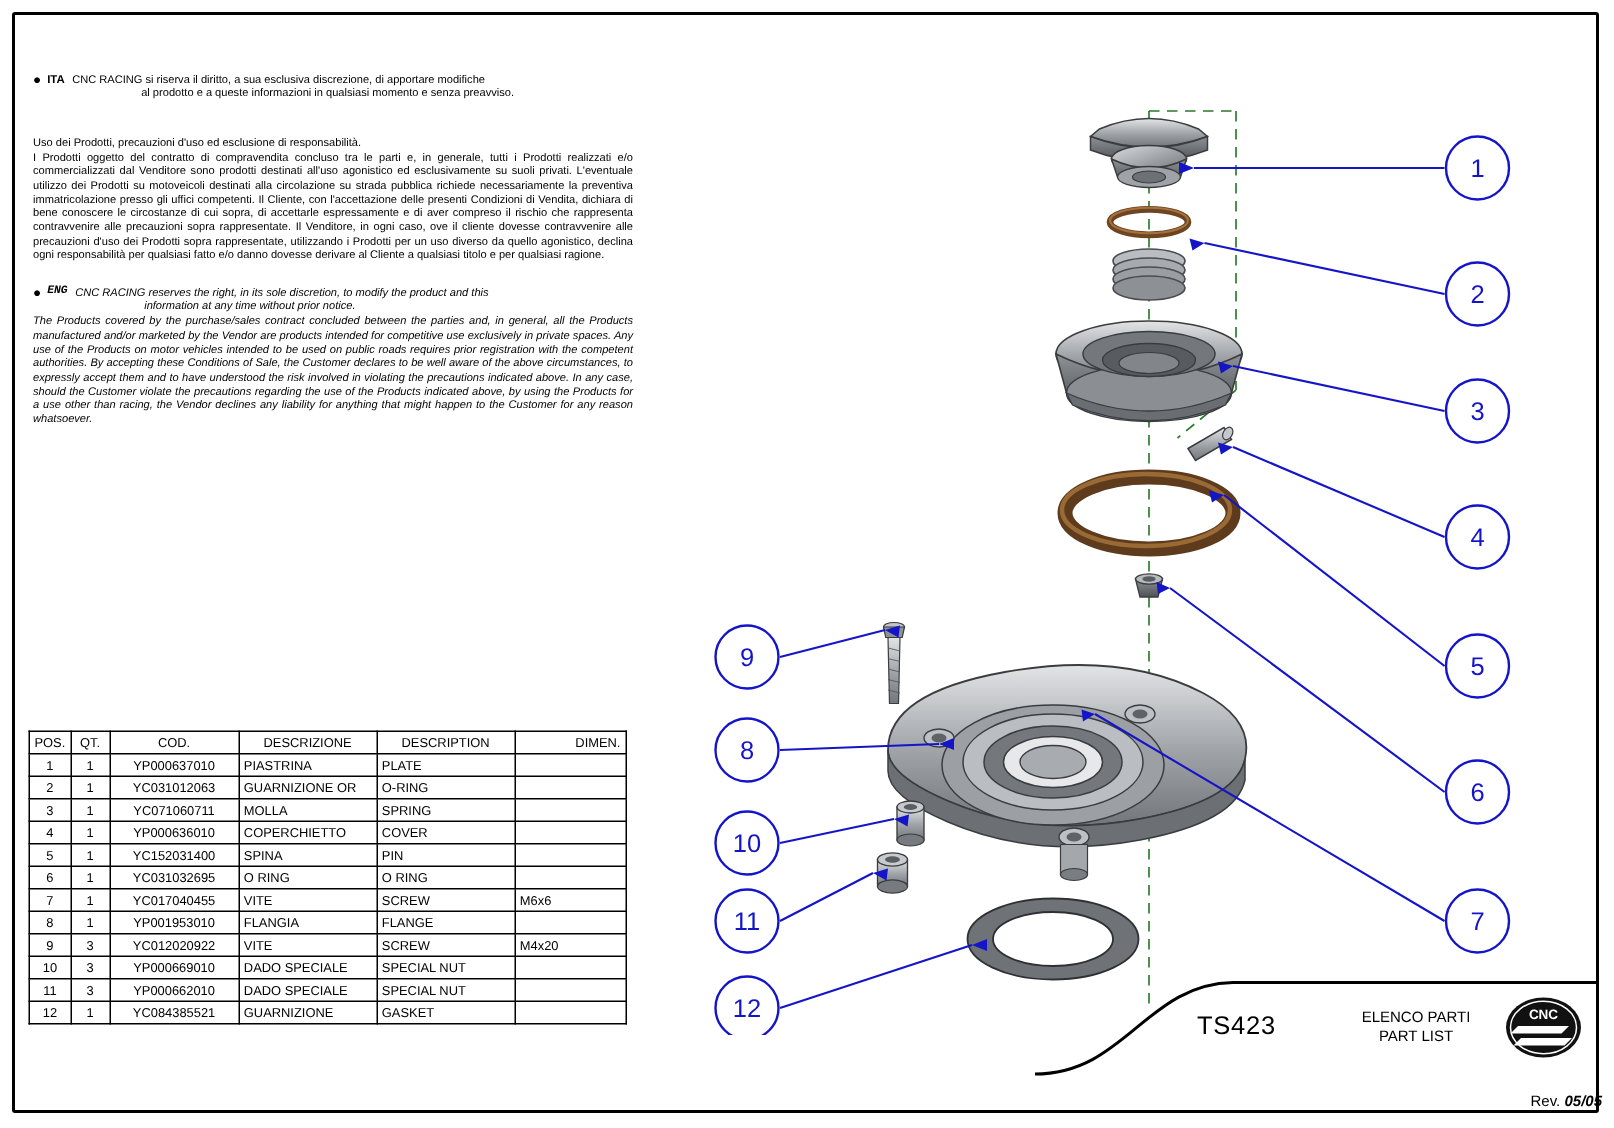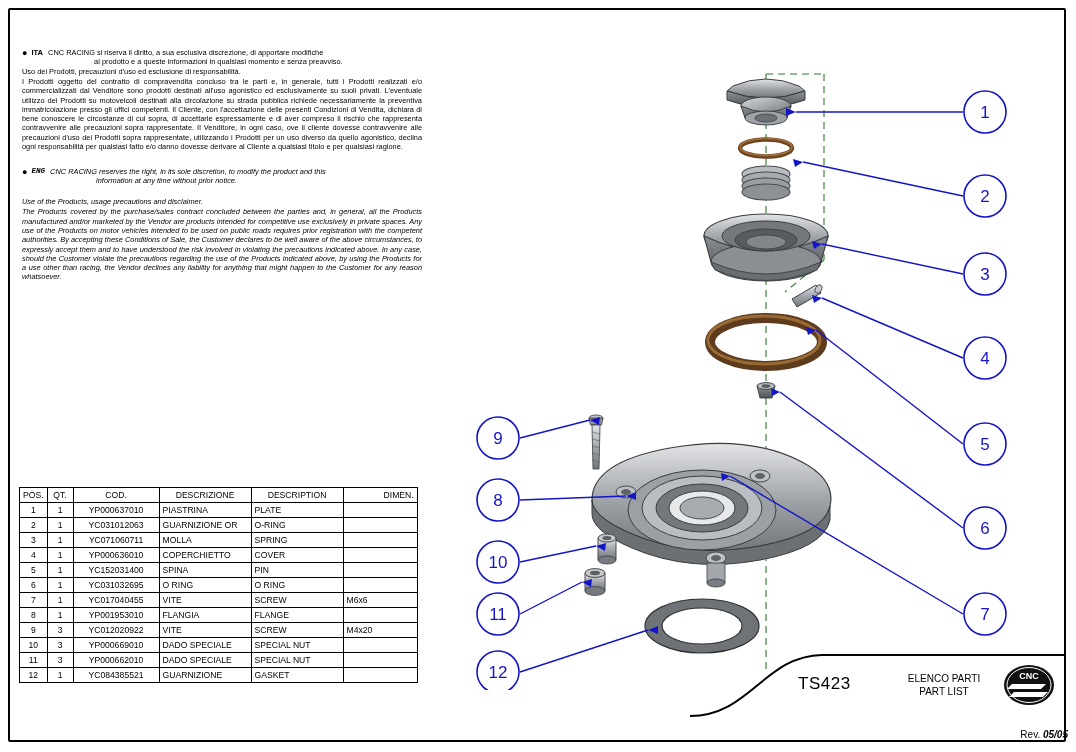--- a/index.html
+++ b/index.html
@@ -58,33 +58,32 @@
 
     <div class="bullet-row">
       <span class="bullet">●</span>
       <span class="lang lang-ita">ITA</span>
       <span class="headline-it">
         <span>CNC RACING si riserva il diritto, a sua esclusiva discrezione, di apportare modifiche</span><br>
         <span class="indent" style="display:inline-block;">al prodotto e a queste informazioni in qualsiasi momento e senza preavviso.</span>
       </span>
     </div>
 
-    <div class="sub-head" style="font-style:normal;margin-top:1px;">Uso dei Prodotti, precauzioni d'uso ed esclusione di responsabilità.</div>
+    <div class="sub-head" style="font-style:normal;margin-top:24px;">Uso dei Prodotti, precauzioni d'uso ed esclusione di responsabilità.</div>
     <div class="blockpara it" style="margin-top:1px;">I Prodotti oggetto del contratto di compravendita concluso tra le parti e, in generale, tutti i Prodotti realizzati e/o commercializzati dal Venditore sono prodotti destinati all'uso agonistico ed esclusivamente su suoli privati. L'eventuale utilizzo dei Prodotti su motoveicoli destinati alla circolazione su strada pubblica richiede necessariamente la preventiva immatricolazione presso gli uffici competenti. Il Cliente, con l'accettazione delle presenti Condizioni di Vendita, dichiara di bene conoscere le circostanze di cui sopra, di accettarle espressamente e di aver compreso il rischio che rappresenta contravvenire alle precauzioni sopra rappresentate. Il Venditore, in ogni caso, ove il cliente dovesse contravvenire alle precauzioni d'uso dei Prodotti sopra rappresentate, utilizzando i Prodotti per un uso diverso da quello agonistico, declina ogni responsabilità per qualsiasi fatto e/o danno dovesse derivare al Cliente a qualsiasi titolo e per qualsiasi ragione.</div>
 
     <div class="bullet-row" style="margin-top:16px;">
       <span class="bullet">●</span>
       <span class="lang lang-eng">ENG</span>
       <span class="headline italic">
         <span>CNC RACING reserves the right, in its sole discretion, to modify the product and this</span><br>
         <span class="indent" style="display:inline-block;">information at any time without prior notice.</span>
       </span>
     </div>
 
-    <div class="sub-head">Use of the Products, usage precautions and disclaimer.</div>
     <div class="blockpara italic" style="margin-top:1px;">The Products covered by the purchase/sales contract concluded between the parties and, in general, all the Products manufactured and/or marketed by the Vendor are products intended for competitive use exclusively in private spaces. Any use of the Products on motor vehicles intended to be used on public roads requires prior registration with the competent authorities. By accepting these Conditions of Sale, the Customer declares to be well aware of the above circumstances, to expressly accept them and to have understood the risk involved in violating the precautions indicated above. In any case, should the Customer violate the precautions regarding the use of the Products indicated above, by using the Products for a use other than racing, the Vendor declines any liability for anything that might happen to the Customer for any reason whatsoever.</div>
   </div>
 
   <table class="parts-table">
     <thead>
       <tr>
         <th class="c-pos">POS.</th>
         <th class="c-qt">QT.</th>
         <th class="c-cod">COD.</th>
         <th class="c-desc" style="text-align:center;">DESCRIZIONE</th>

